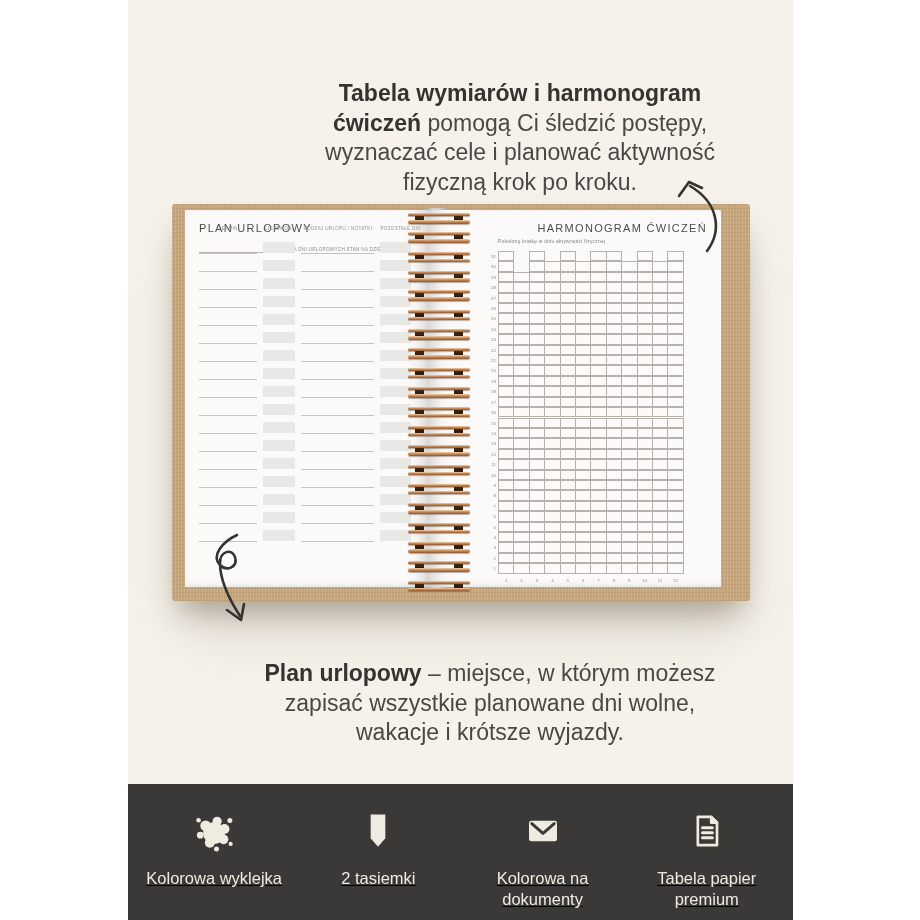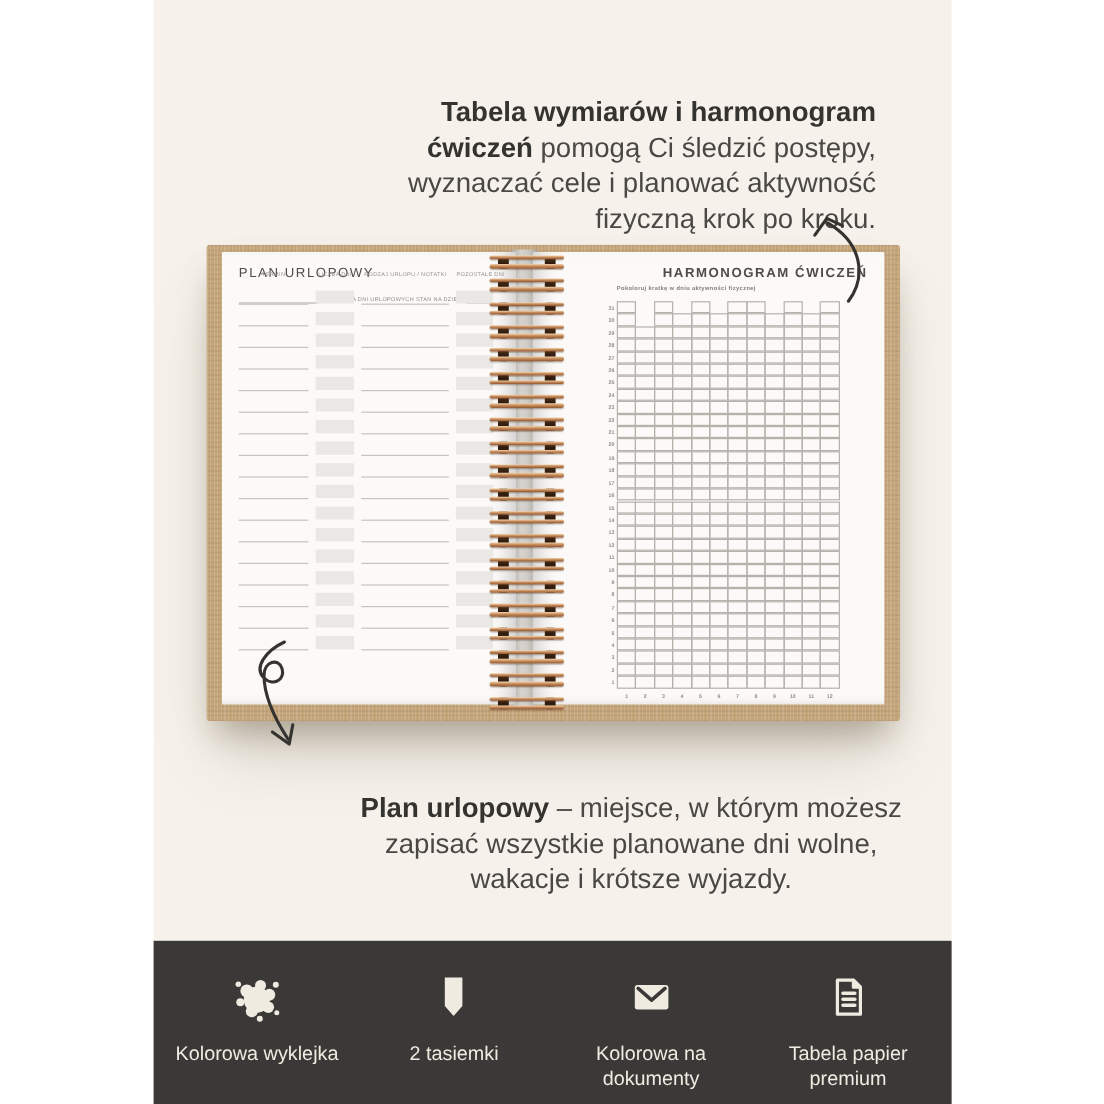--- a/index.html
+++ b/index.html
@@ -7,26 +7,26 @@
     width:920px;height:920px;position:relative;overflow:hidden;
     background:#ffffff;
     font-family:"Liberation Sans", sans-serif;
     -webkit-text-size-adjust:none;
   }
   .canvas{position:absolute;left:128px;top:0;width:665px;height:920px;background:#f6f2eb;}
 
   
   .headline{
     position:absolute;left:310px;top:56px;width:420px;
-    font-size:23px;line-height:29.5px;text-align:right;color:#4a4845;
+    font-size:23px;line-height:29.5px;text-align:center;color:#4a4845;
   }
   .headline b,.caption b{color:#35332f;font-weight:700;}
   .caption{
     position:absolute;left:260px;top:636px;width:460px;
-    font-size:23px;line-height:29.5px;text-align:center;color:#4a4845;margin-left:36px;
+    font-size:23px;line-height:29.5px;text-align:center;color:#4a4845;
   }
 
   
   .notebook{
     position:absolute;left:172px;top:204px;width:578px;height:397px;
     background:#c4a47a;border-radius:3px;
     background-image:
       repeating-linear-gradient(90deg, rgba(255,255,255,.14) 0 1px, rgba(0,0,0,0) 1px 3px),
       repeating-linear-gradient(0deg, rgba(139,106,66,.16) 0 1px, rgba(0,0,0,0) 1px 4px);
     box-shadow:0 18px 26px -8px rgba(100,84,60,.40), 0 36px 54px -12px rgba(100,84,60,.22);
@@ -34,23 +34,22 @@
   .gutter{
     position:absolute;left:254px;top:4px;width:22px;height:381px;
     background:linear-gradient(90deg,#ada8a1,#d7d4d0 38%,#cfccc7 62%,#a6a19a);
   }
   .page{position:absolute;top:6px;height:377px;background:#fbfaf8;border-radius:1px;}
   .page.left{
     left:13px;width:245px;
     box-shadow:inset -16px 0 18px -12px rgba(0,0,0,.22), inset 0 -6px 8px -6px rgba(0,0,0,.10);
   }
   .page.right{
-    left:272px;width:293px;
+    left:256px;width:293px;
     box-shadow:inset 16px 0 18px -12px rgba(0,0,0,.20), inset 0 -6px 8px -6px rgba(0,0,0,.10);
-    font-weight:bold;
   }
   .page-title{
     position:absolute;top:12px;font-size:11px;letter-spacing:1.3px;color:#4e4c49;white-space:nowrap;
   }
   .page.left .page-title{left:14px;}
   .page.right .page-title{right:14px;}
 
   
   .summary{
     position:absolute;left:14px;right:18px;top:34px;
@@ -95,21 +94,21 @@
   .wire.w1{top:1px;height:3px;}
   .wire.w2{top:8px;height:3.6px;}
 
   
   .arrows{position:absolute;left:0;top:0;width:920px;height:920px;pointer-events:none;}
 
   
   .features{
     position:absolute;left:128px;top:784px;width:665px;height:136px;
     background:#3a3937;display:flex;justify-content:space-evenly;align-items:flex-start;
-    padding-top:18px;box-sizing:border-box;
+    padding-top:18px;box-sizing:border-box;text-decoration:underline;
   }
   .feat{display:flex;flex-direction:column;align-items:center;width:156px;}
   .feat .icon-box{height:58px;display:flex;align-items:center;justify-content:center;}
   .feat .lbl{
     margin-top:8px;font-size:16.5px;line-height:21px;color:#f0ebe0;
     text-align:center;font-weight:500;
   }
 </style>
 </head>
 <body>

